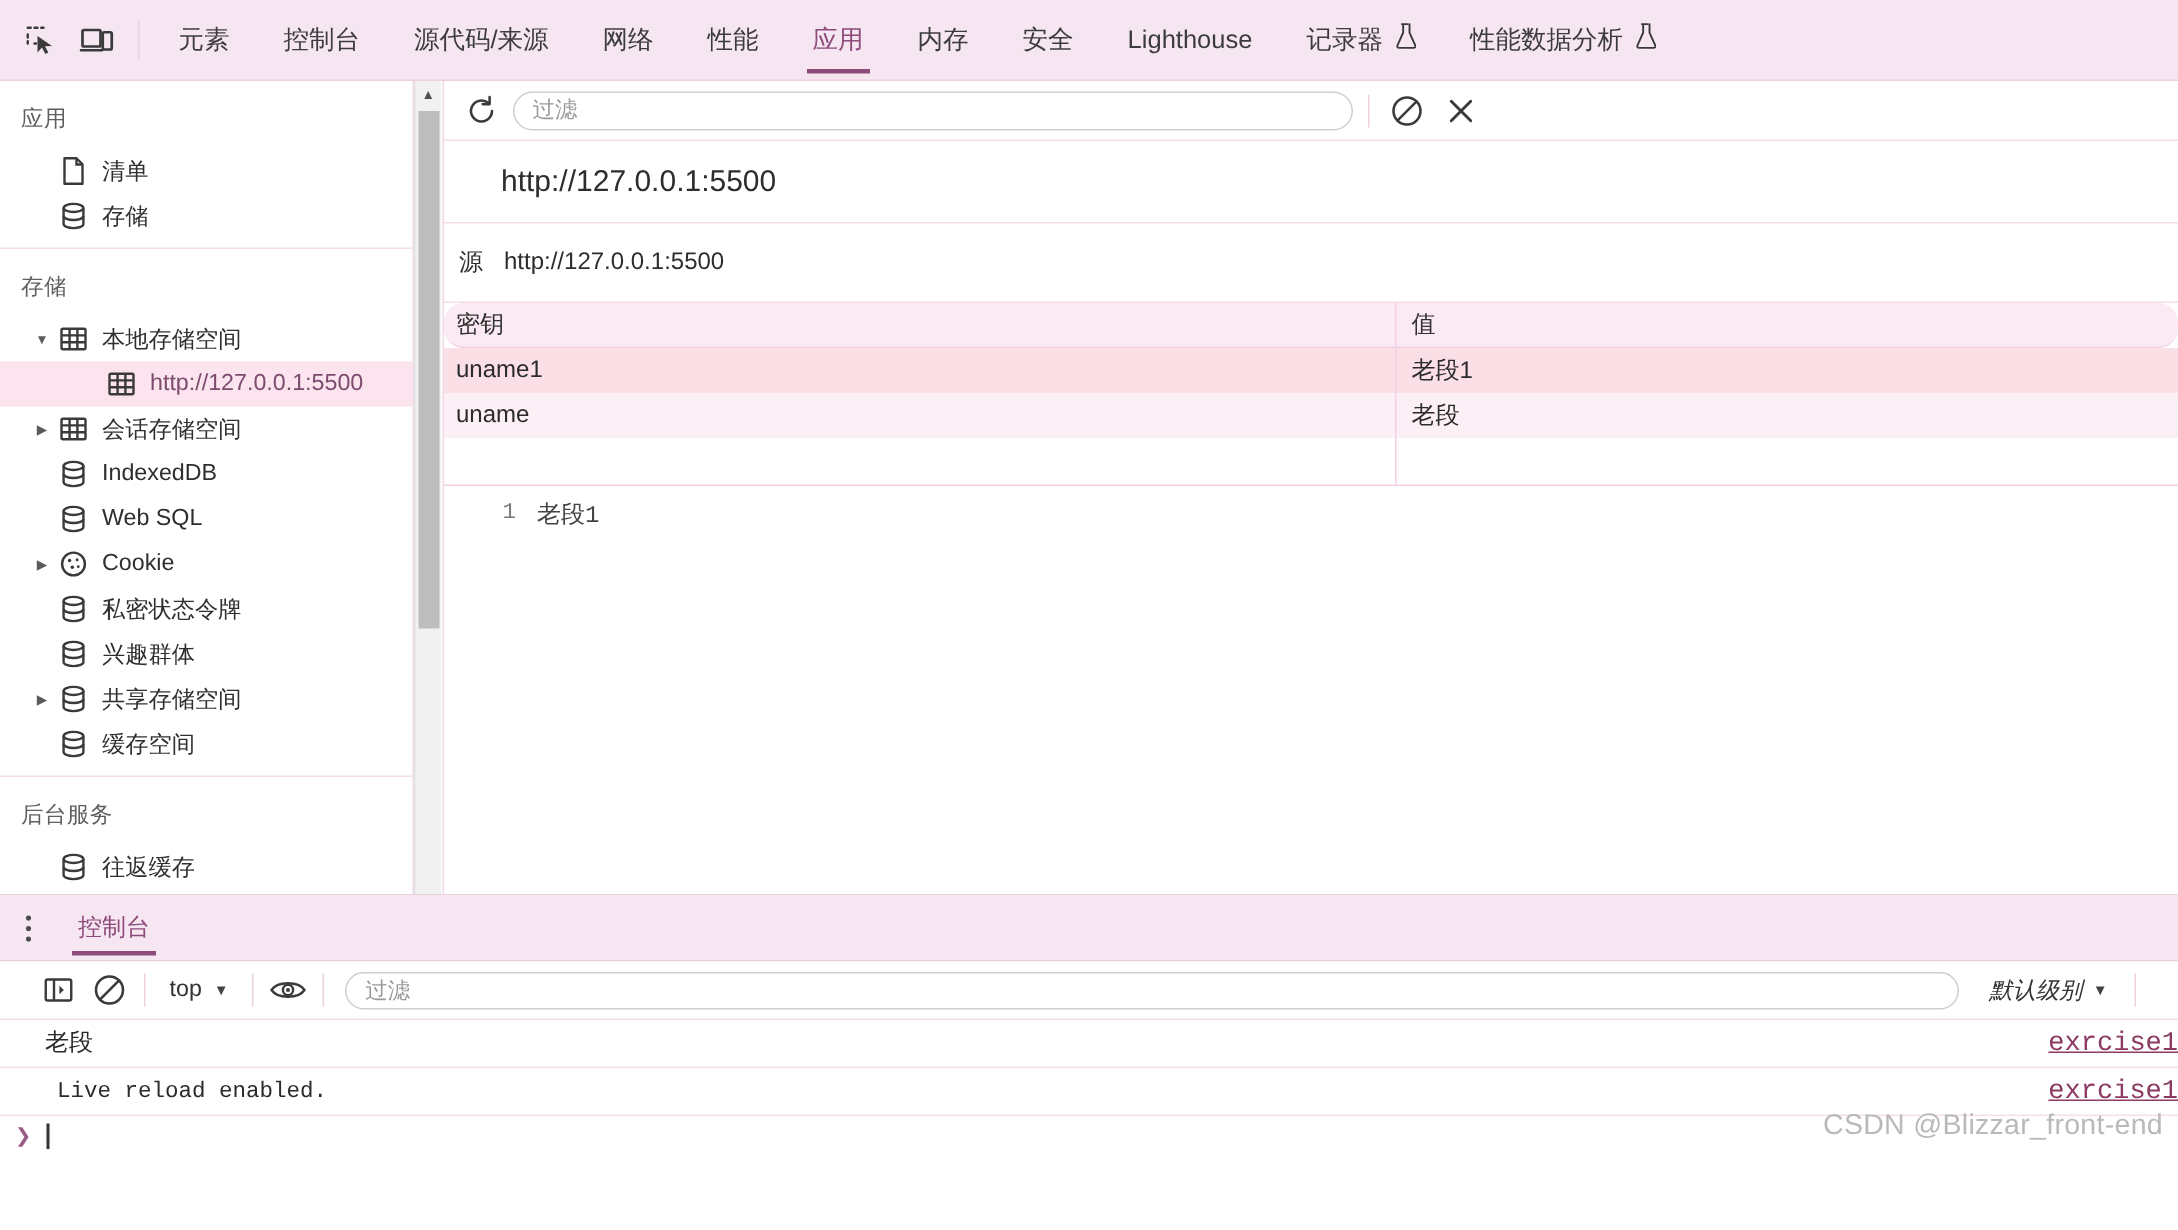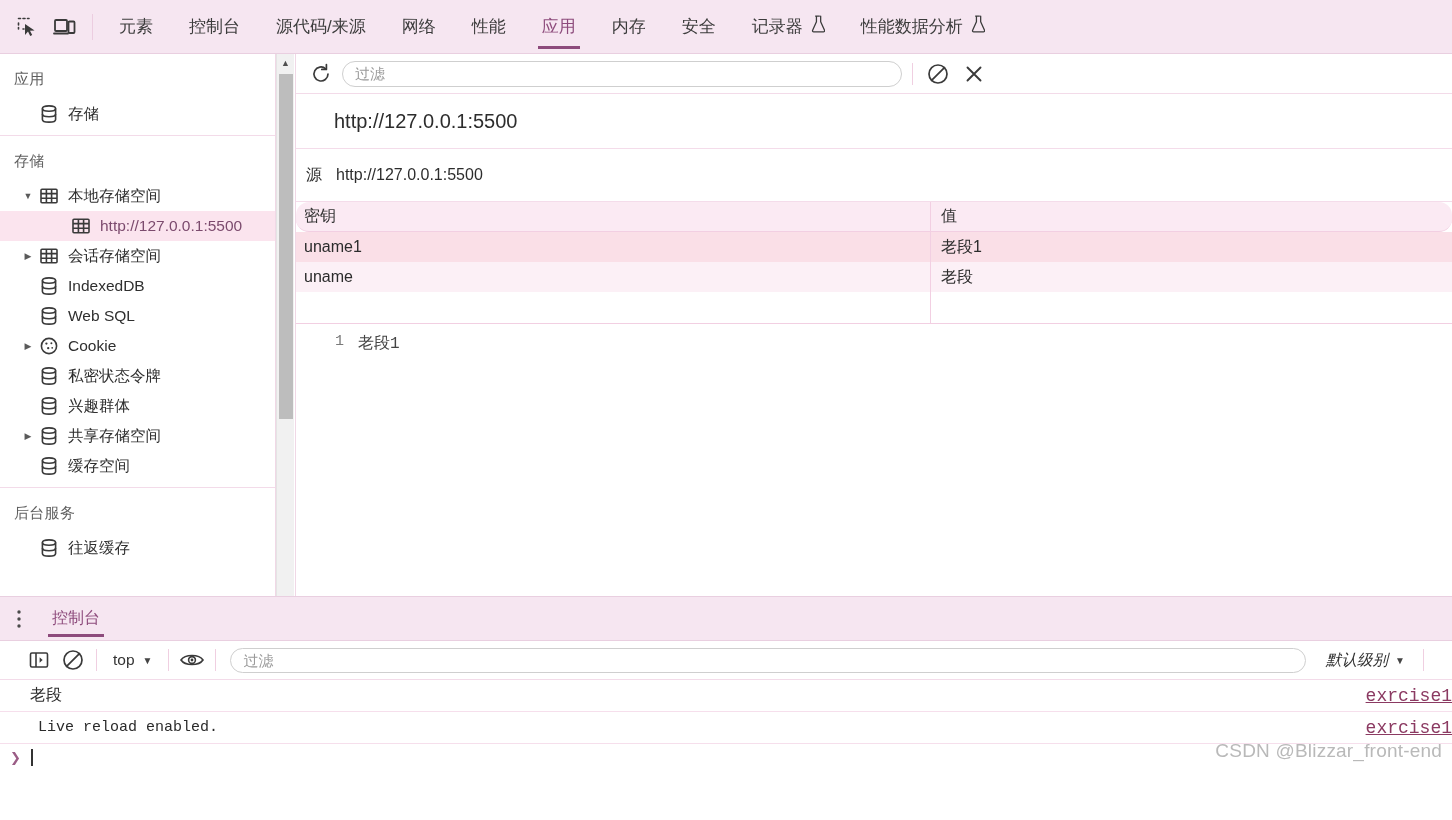--- a/index.html
+++ b/index.html
@@ -255,37 +255,50 @@
         <div class="tab active">
           <span>应用</span>
         </div>
         <div class="tab">
           <span>内存</span>
         </div>
         <div class="tab">
           <span>安全</span>
         </div>
         <div class="tab">
+          <span>Lighthouse</span>
+        </div>
+        <div class="tab">
           <span>记录器</span>
           <span><svg class="flask" viewBox="0 0 14 17">
               <path d="M5.2 1h3.6M6 1v5.4L2.4 14.4c-.4.9.2 1.6 1 1.6h9.2c.8 0 1.4-.7 1-1.6L10 6.4V1" fill="none" stroke="#3a3a3a" stroke-width="1.2" stroke-linejoin="round" stroke-linecap="round"></path>
             </svg></span>
         </div>
         <div class="tab">
           <span>性能数据分析</span>
           <span><svg class="flask" viewBox="0 0 14 17">
               <path d="M5.2 1h3.6M6 1v5.4L2.4 14.4c-.4.9.2 1.6 1 1.6h9.2c.8 0 1.4-.7 1-1.6L10 6.4V1" fill="none" stroke="#3a3a3a" stroke-width="1.2" stroke-linejoin="round" stroke-linecap="round"></path>
             </svg></span>
         </div>
       </div>
   </div>
 
   <div class="sidebar" id="sidebar-host">
       <div class="sb-section">
         <div class="sb-title">应用</div>
+        <div class="sb-item indent1">
+          <span class="sb-arrow spacer">▶</span>
+          <span class="sb-ico">
+            <svg width="18" height="20" viewBox="0 0 18 20">
+              <path d="M3 1.5h8l4 4v13H3z" stroke="#3a3a3a" stroke-width="1.6" fill="none" stroke-linejoin="round"></path>
+              <path d="M11 1.5v4.2h4" stroke="#3a3a3a" stroke-width="1.6" fill="none"></path>
+            </svg>
+          </span>
+          <span class="sb-label">清单</span>
+        </div>
         <div class="sb-item indent1">
           <span class="sb-arrow spacer">▶</span>
           <span class="sb-ico">
             <svg width="20" height="20" viewBox="0 0 20 20">
               <ellipse cx="10" cy="4.6" rx="6.6" ry="2.7" stroke="#3a3a3a" stroke-width="1.6" fill="none"></ellipse>
               <path d="M3.4 4.6v10.8c0 1.5 3 2.7 6.6 2.7s6.6-1.2 6.6-2.7V4.6" stroke="#3a3a3a" stroke-width="1.6" fill="none"></path>
               <path d="M3.4 10c0 1.5 3 2.7 6.6 2.7s6.6-1.2 6.6-2.7" stroke="#3a3a3a" stroke-width="1.6" fill="none"></path>
             </svg>
           </span>
           <span class="sb-label">存储</span>

